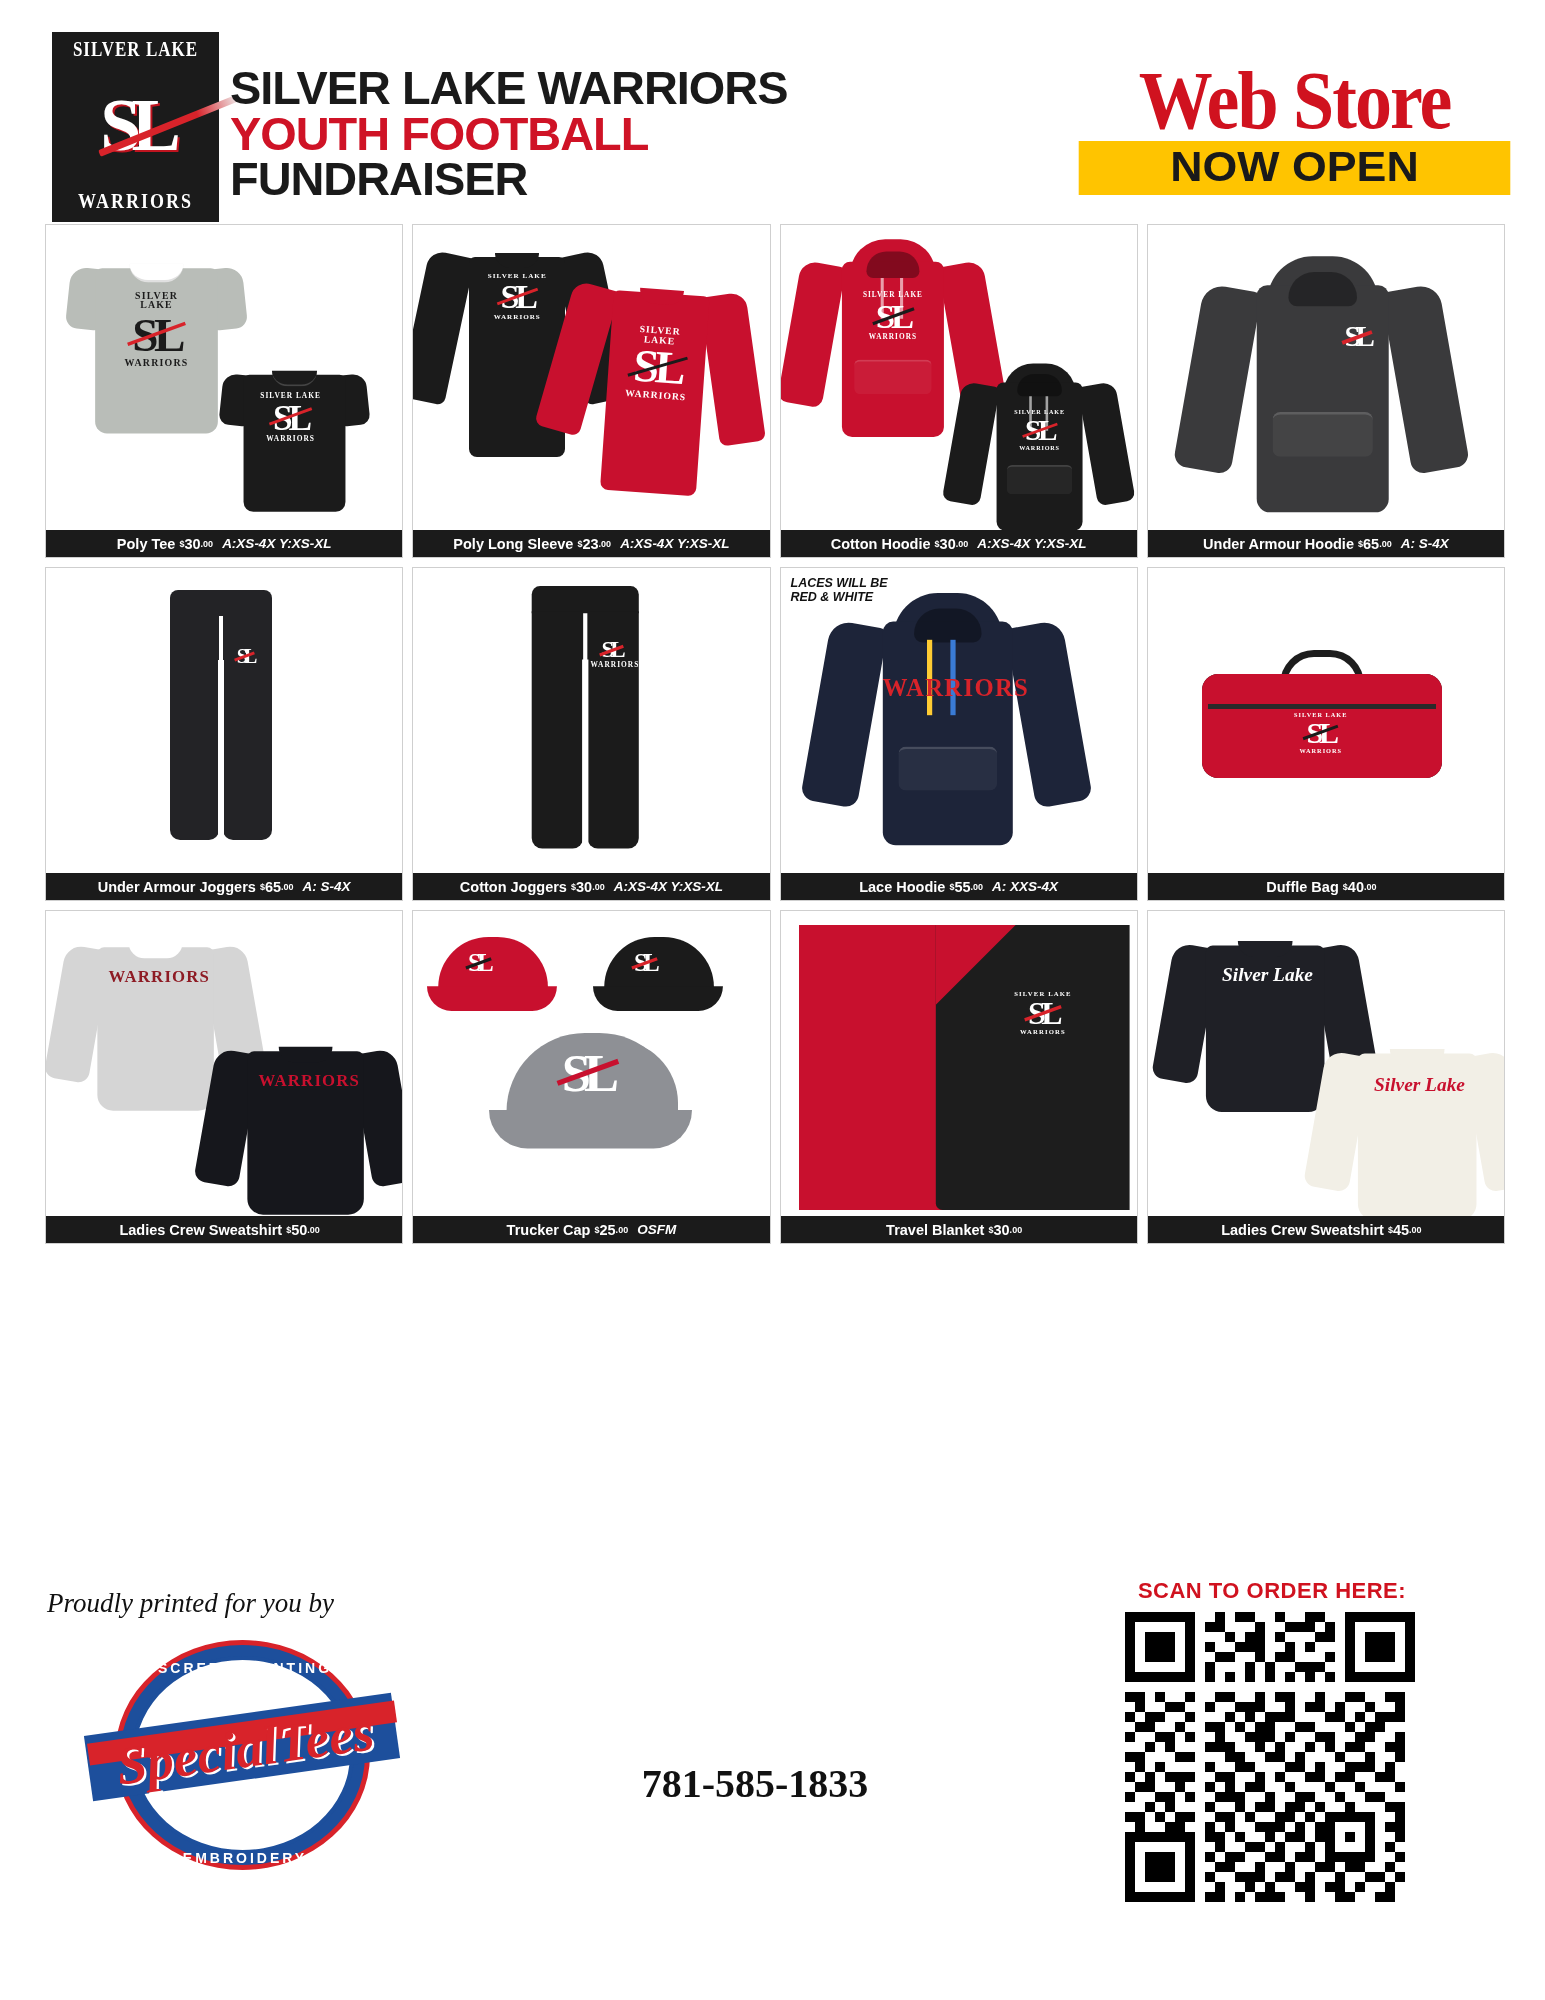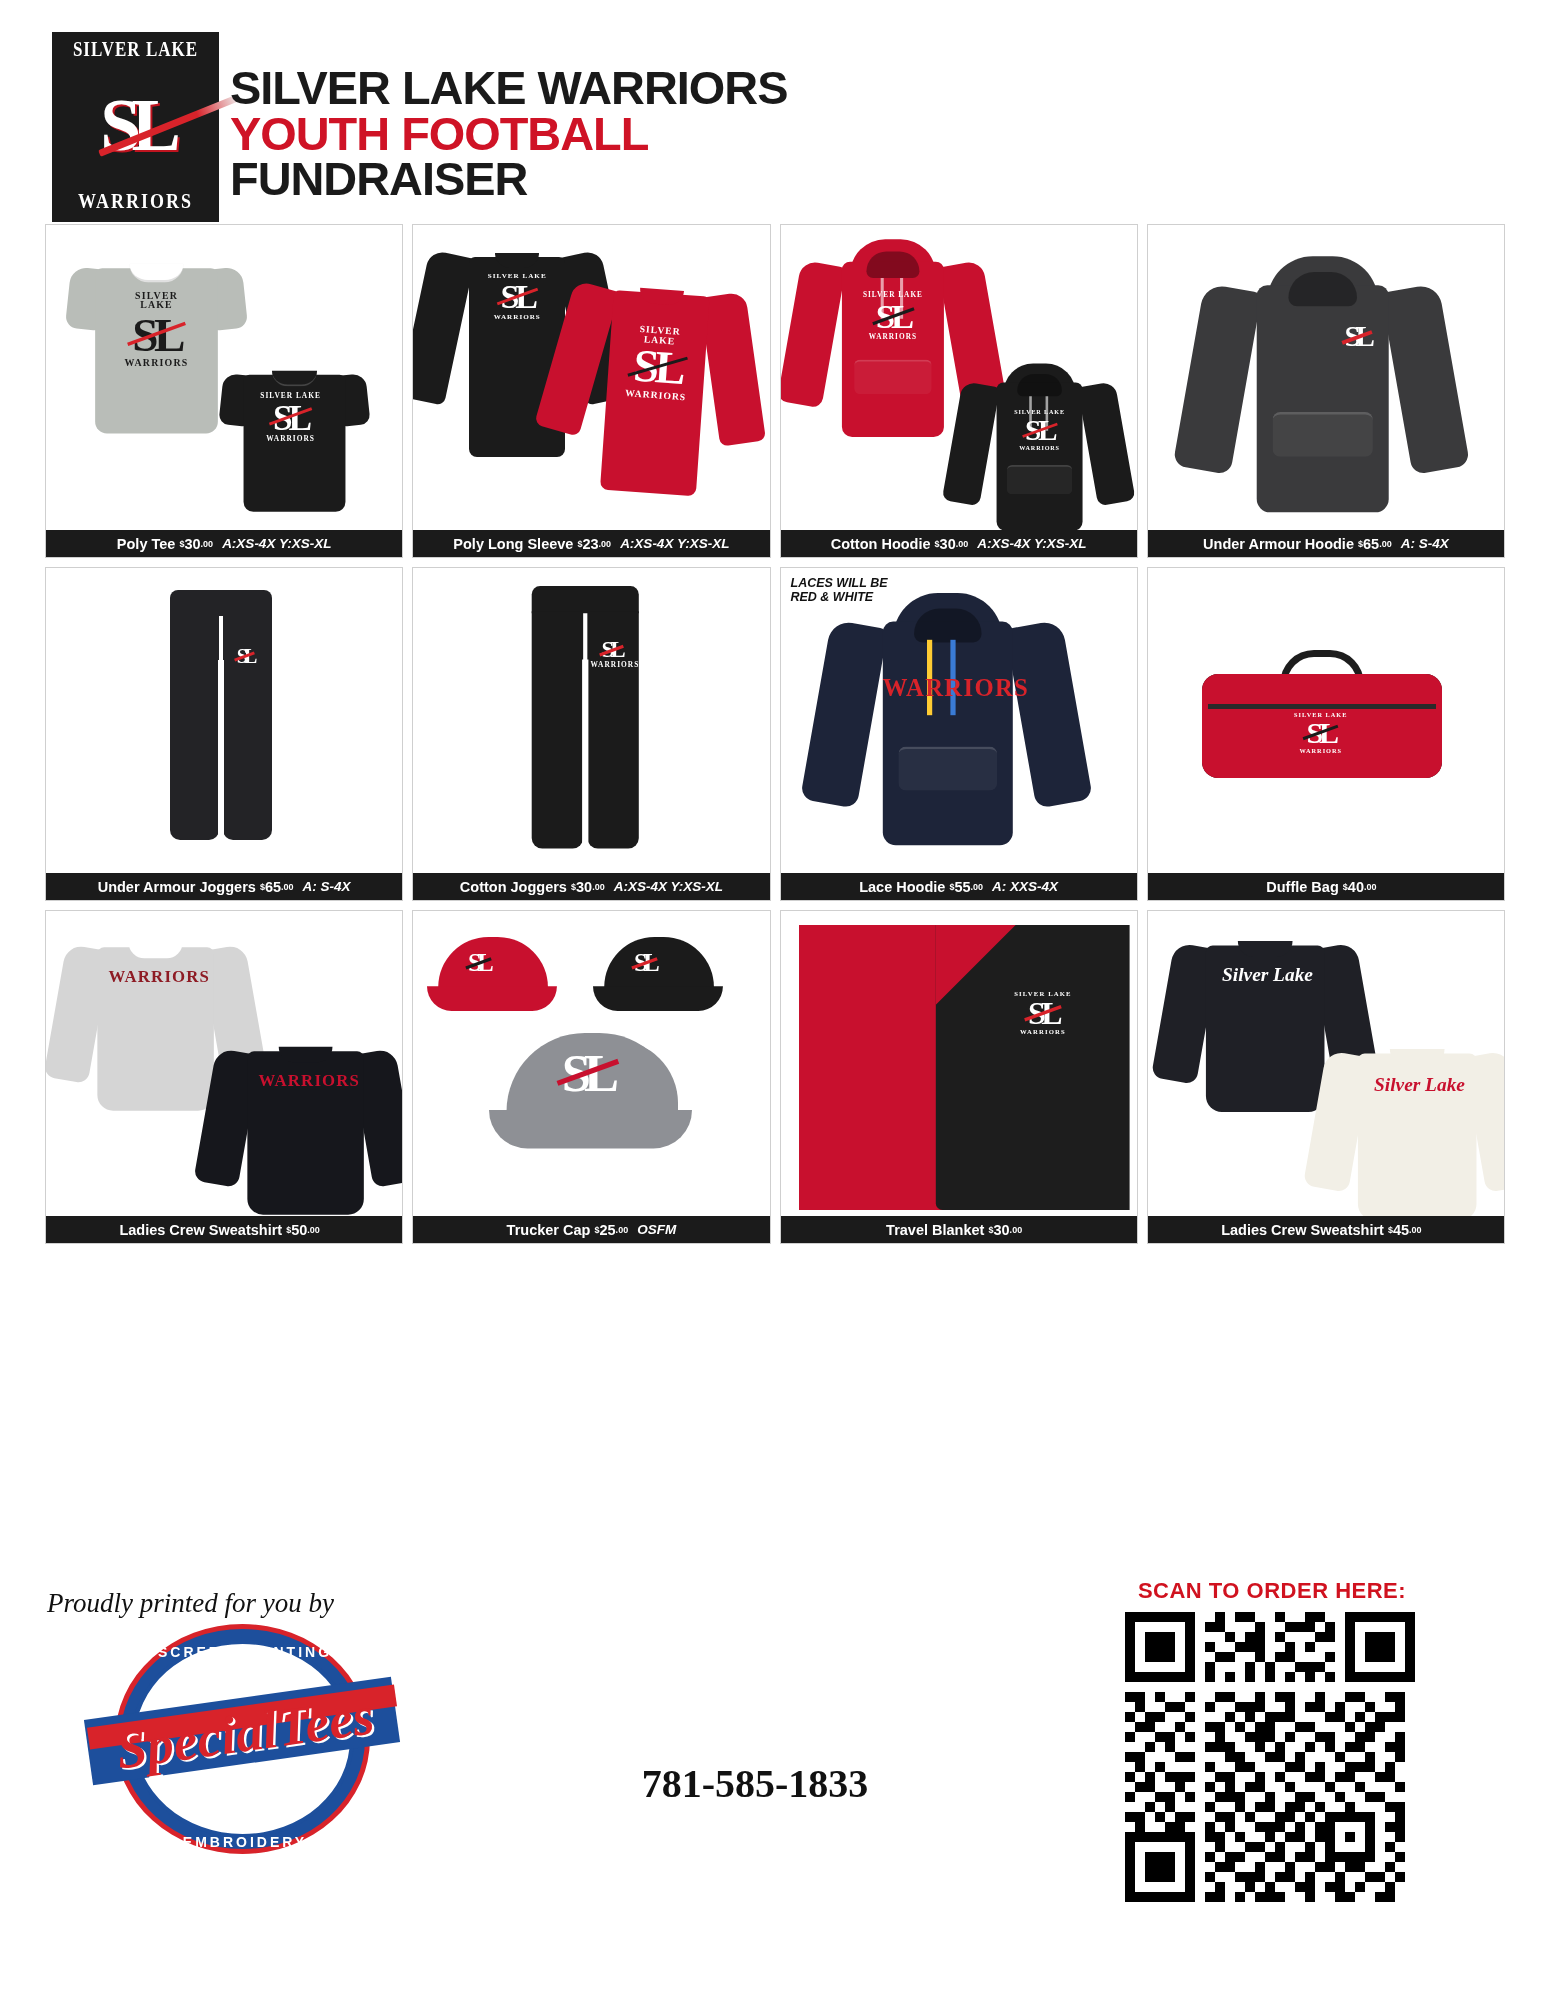--- a/index.html
+++ b/index.html
@@ -283,21 +283,21 @@
   }
 
   
   .footer { position:absolute; left:45px; top:1582px; width:1460px; height:400px; }
   .proudly {
     position:absolute; left:2px; top:6px;
     font-family:"Liberation Serif", serif; font-style:italic;
     font-size:27px; color:#111;
   }
   .st-logo {
-    position:absolute; left:50px; top:32px; width:300px; height:250px;
+    position:absolute; left:50px; top:48px; width:300px; height:250px;
   }
   .st-circle {
     position:absolute; left:20px; top:10px; width:255px; height:230px;
     border-radius:50%;
     background:#1d4f9c;
     border:5px solid #d8232a;
   }
   .st-inner {
     position:absolute; left:36px; top:26px; width:223px; height:198px;
     border-radius:50%; background:#fff; border:4px solid #1d4f9c;
@@ -368,20 +368,24 @@
       <div class="logo-bottom">WARRIORS</div>
     </div>
 
 
     <div class="title-block">
       <div class="t1">SILVER LAKE WARRIORS</div>
       <div class="t2">YOUTH FOOTBALL</div>
       <div class="t3">FUNDRAISER</div>
     </div>
 
+    <div class="webstore">
+      <div class="ws-top">Web Store</div>
+      <div class="ws-bottom">NOW OPEN</div>
+    </div>
   </div>
 
   <div class="grid">
 
     <div class="card">
       <div class="art">
         <div class="g tee" style="--c:#b9bdb8; left:22px; top:22px; transform:scale(1.18); transform-origin:left top;">
           <div class="sl-l"></div>
             <div class="sl-r"></div>
             <div class="body"></div>

